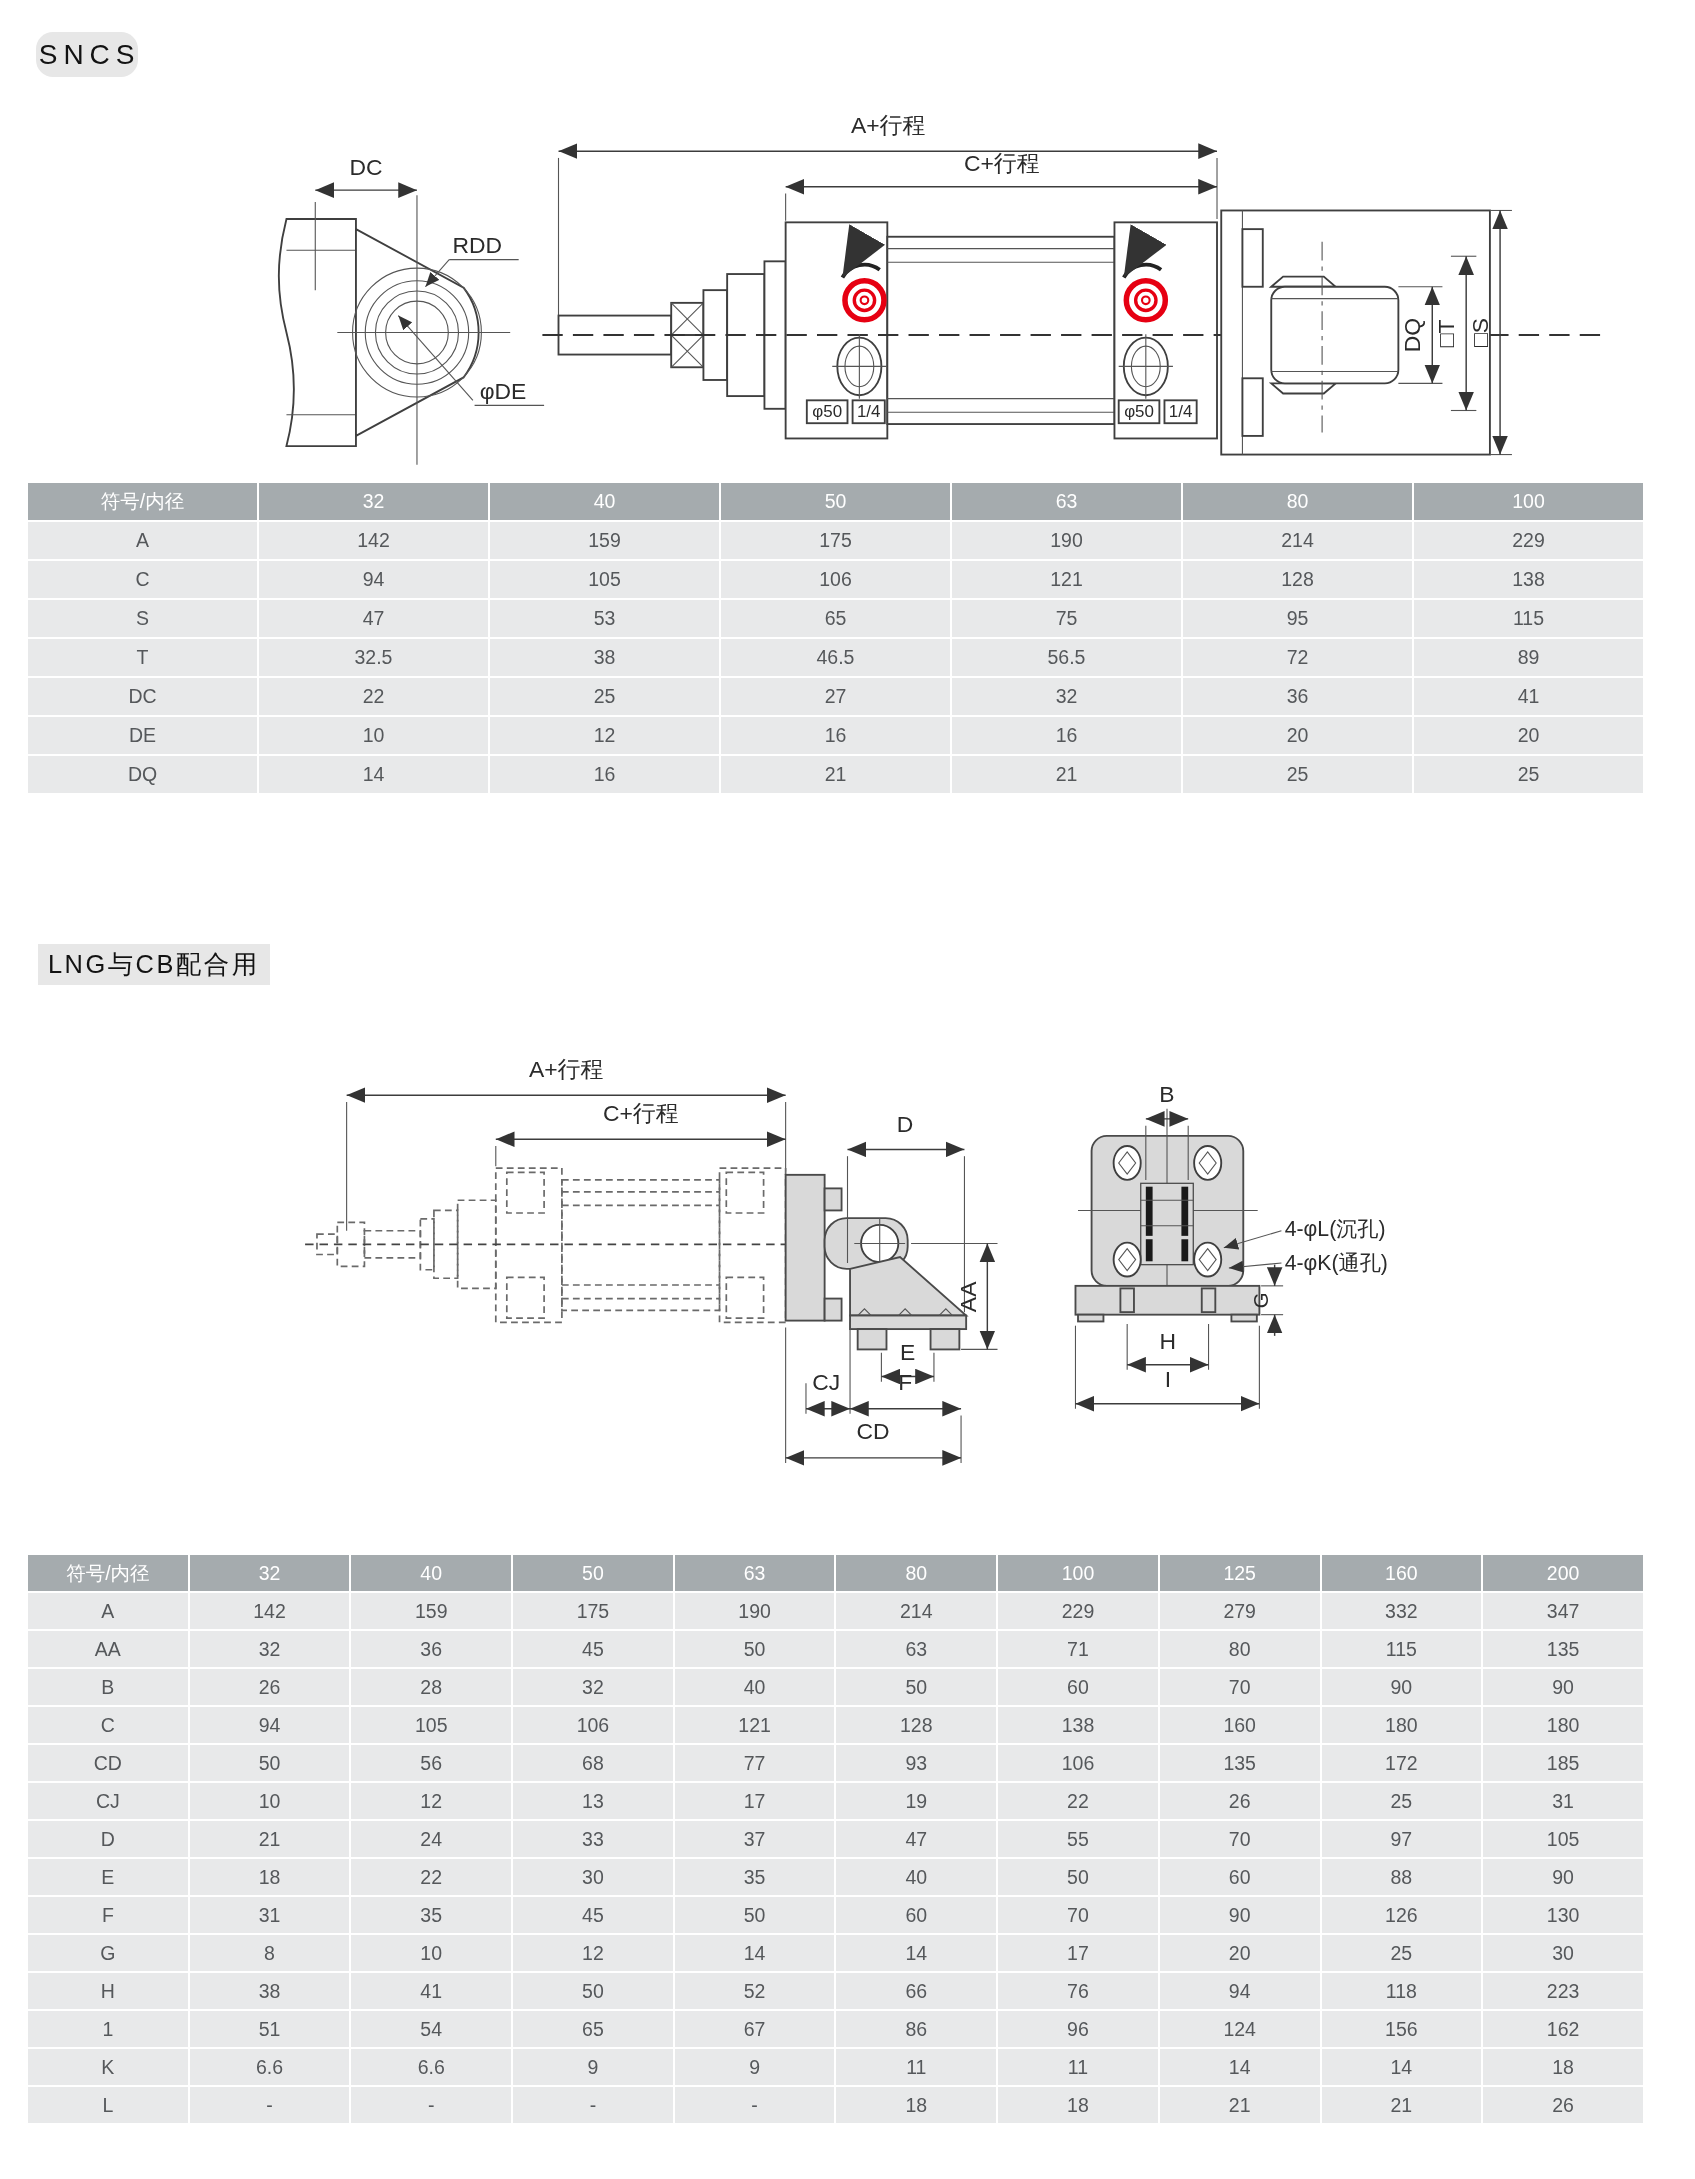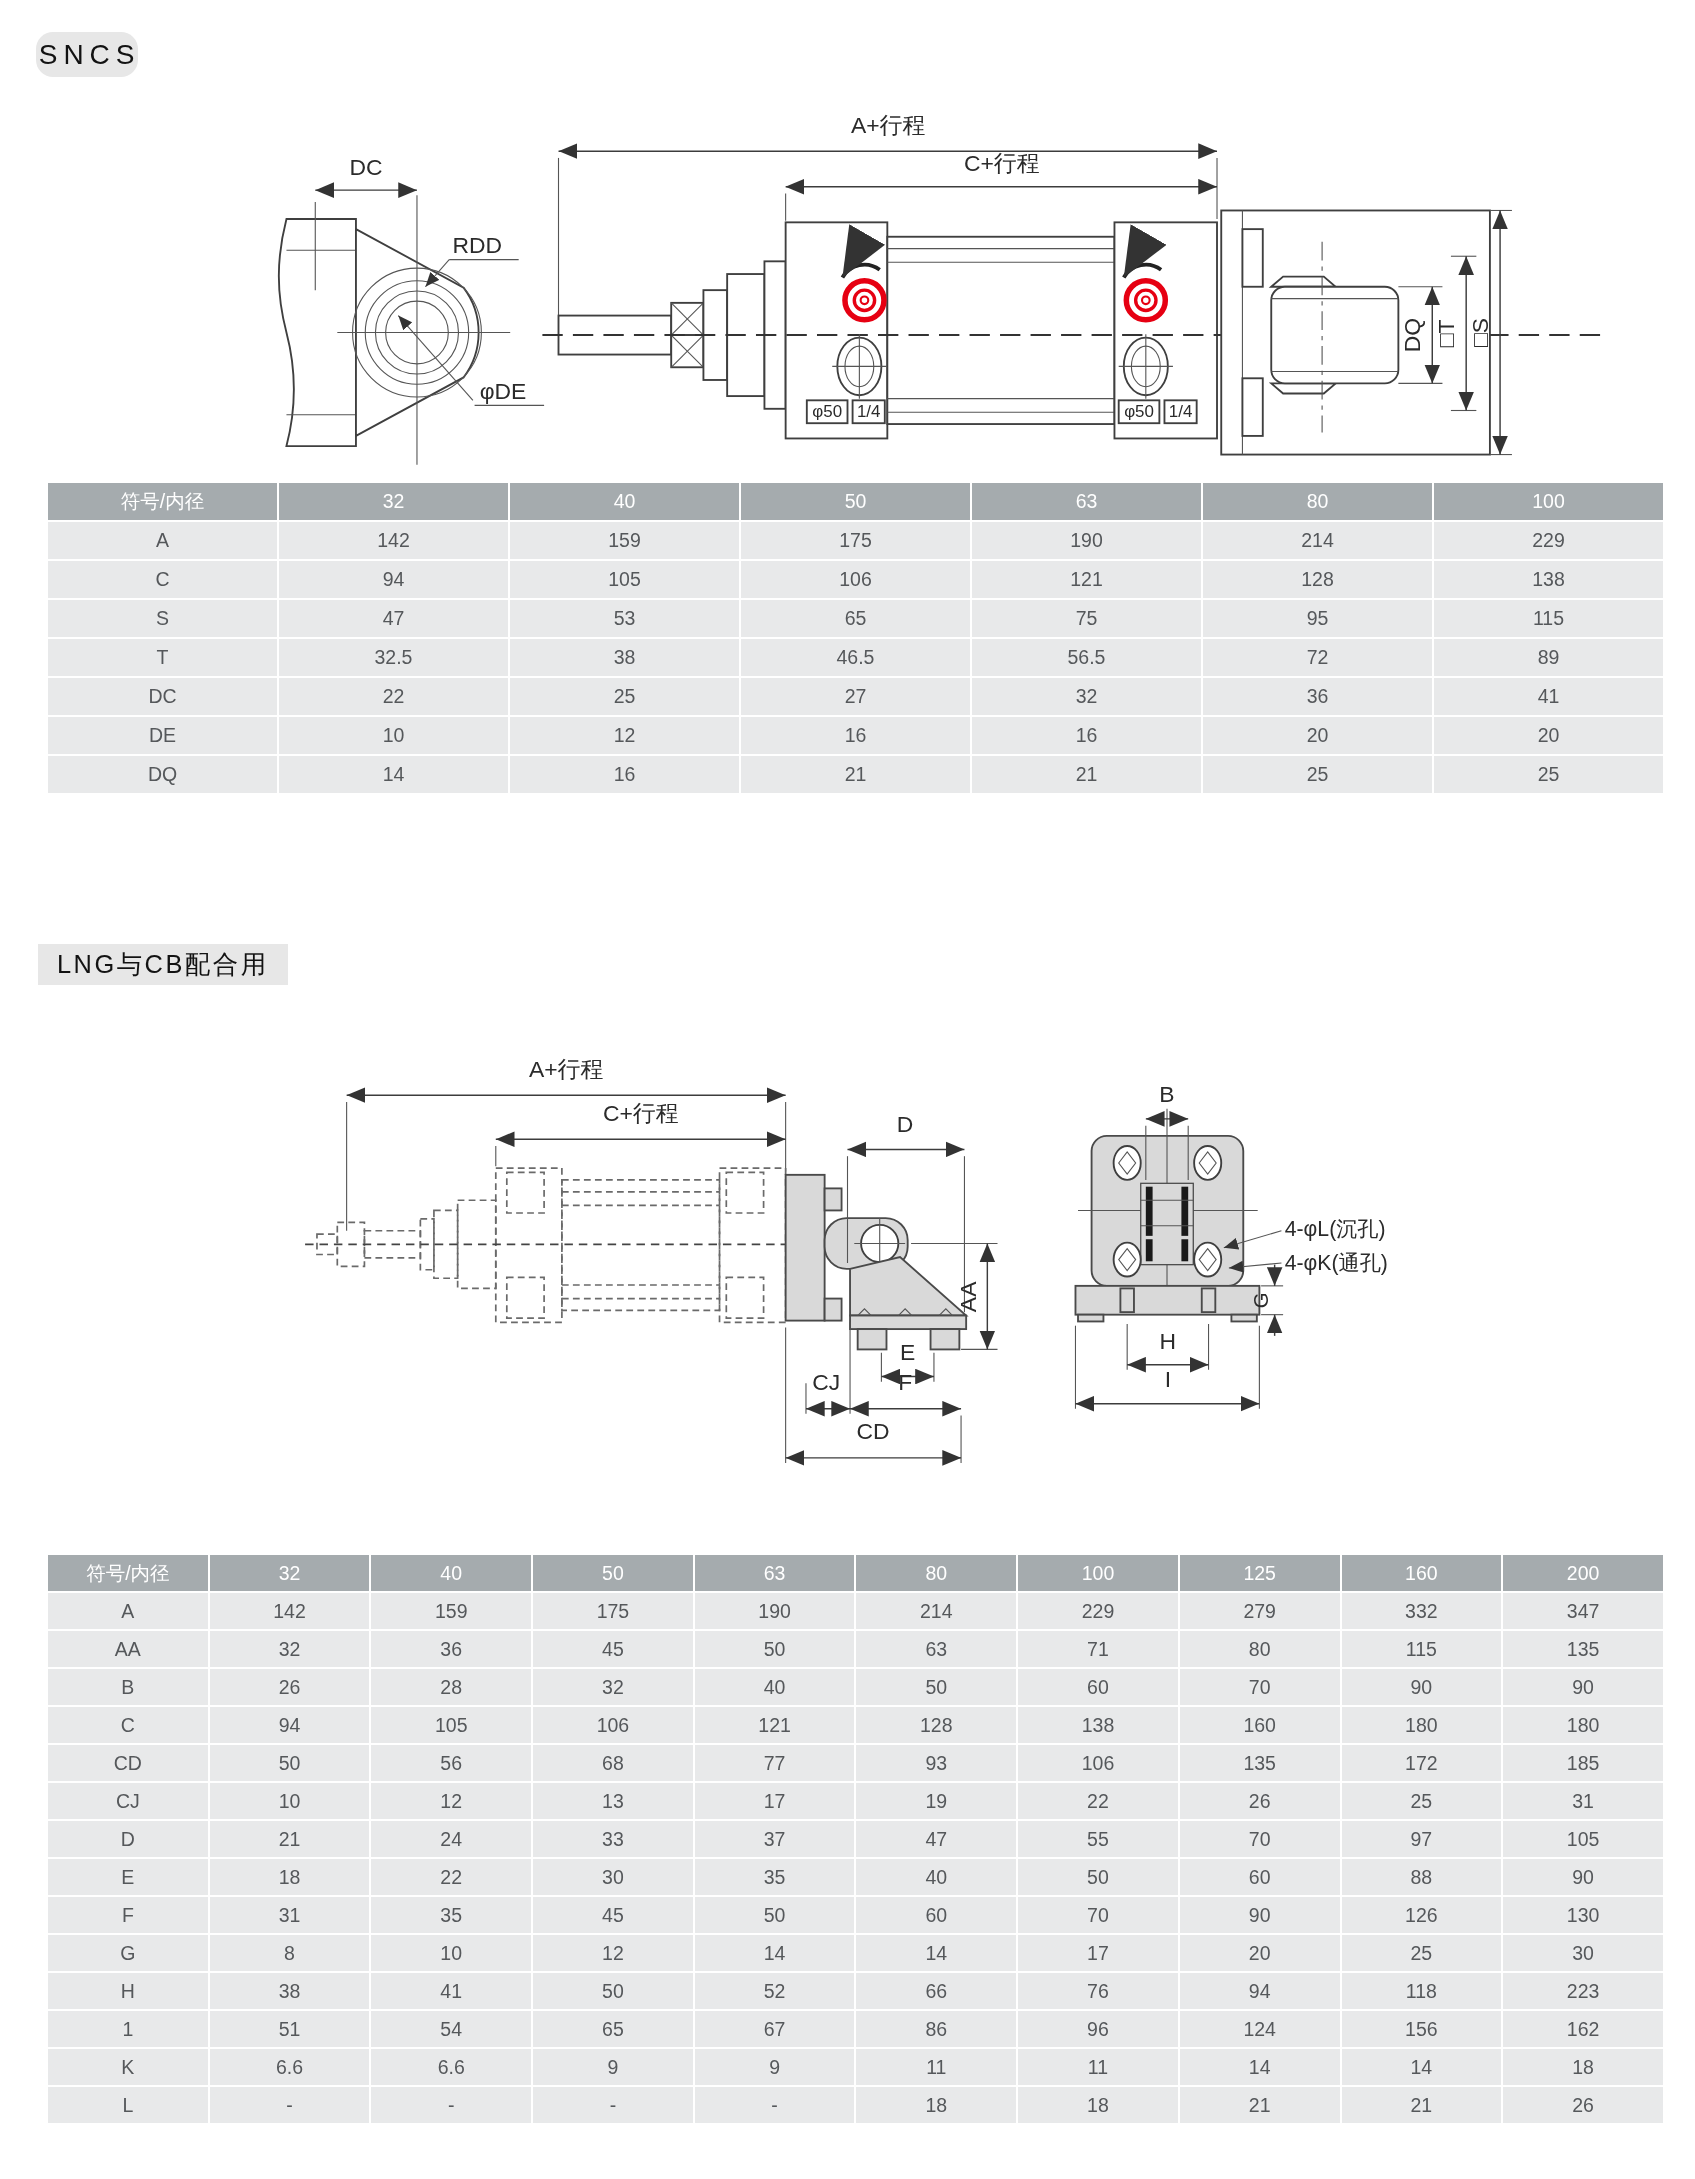--- a/index.html
+++ b/index.html
@@ -5,34 +5,34 @@
   html,body{margin:0;padding:0;}
   body{
     width:1695px;height:2180px;position:relative;background:#ffffff;
     font-family:"Liberation Sans","DejaVu Sans",sans-serif;overflow:hidden;
   }
   .badge{
     position:absolute;background:#e7e7e7;color:#121212;
     display:flex;align-items:center;justify-content:center;
   }
   #badge1{left:36px;top:32px;width:97px;height:45px;font-size:28px;letter-spacing:6px;padding-left:5.1px;border-radius:17px;}
-  #badge2{left:38px;top:944px;height:41px;font-size:25.4px;letter-spacing:2.5px;padding:0 19px;}
+  #badge2{left:38px;top:944px;height:41px;font-size:25.4px;letter-spacing:2.5px;padding:0 10px;}
   svg{position:absolute;left:0;}
   #drawing1{top:68px;}
   #drawing2{top:1017px;}
   svg text{font-family:"Liberation Sans","DejaVu Sans",sans-serif;fill:#2b2b2b;}
   .dimtxt{font-size:27px;}
   .smalltxt{font-size:20px;}
   .part{stroke:#3f3f3f;stroke-width:2.2;fill:#ffffff;}
   .sol{stroke:#4a4a4a;stroke-width:2.2;fill:#d9d9d9;}
   .thin{stroke:#555555;stroke-width:1.3;fill:none;}
   .dim{stroke:#3c3c3c;stroke-width:1.7;fill:none;}
   .dsh{stroke:#6a6a6a;stroke-width:2;fill:none;stroke-dasharray:8 5;}
   .spec-table{
-    position:absolute;left:46px;width:1619px;table-layout:fixed;
+    position:absolute;left:26px;width:1619px;table-layout:fixed;
     border-collapse:separate;border-spacing:2.5px 2.5px;
   }
   #table1{top:481px;}
   #table2{top:1553px;}
   .spec-table th,.spec-table td{
     text-align:center;vertical-align:middle;font-size:19.5px;font-weight:normal;
     height:37px;padding:0;overflow:hidden;white-space:nowrap;
   }
   #table2 th,#table2 td{height:36px;}
   .spec-table thead th{background:#a5abae;color:#ffffff;}

